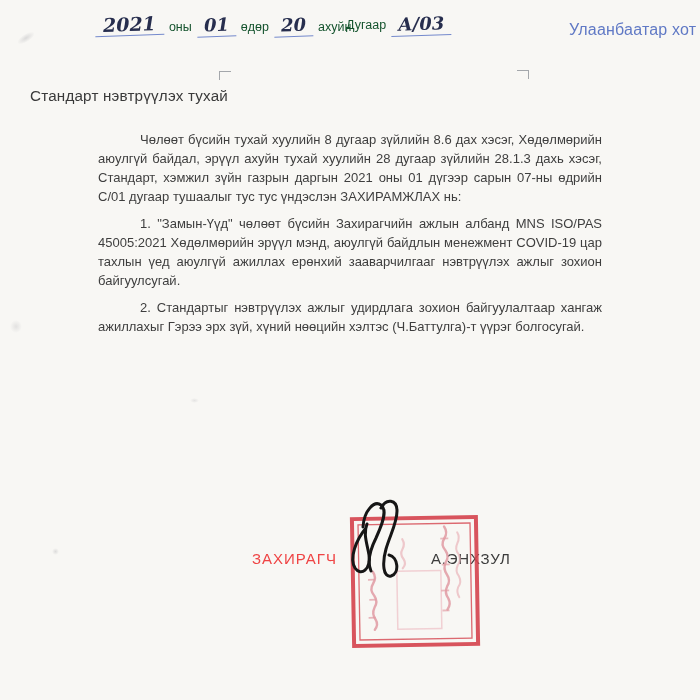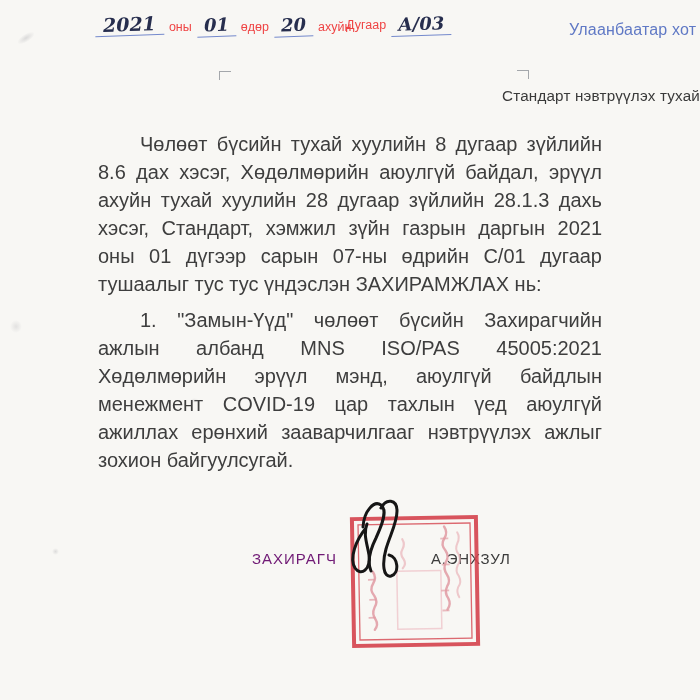--- a/index.html
+++ b/index.html
@@ -3,42 +3,42 @@
 <meta charset="utf-8">
 <style>
   html,body{margin:0;padding:0;}
   body{width:700px;height:700px;background:#e9e8e6;font-family:"Liberation Sans",sans-serif;}
   .page{position:relative;width:700px;height:700px;background:#f8f7f4;overflow:hidden;}
 
   
   .date-group{position:absolute;left:92px;top:14px;display:inline-flex;align-items:baseline;white-space:nowrap;}
   .num-group{position:absolute;left:344px;top:14px;display:inline-flex;align-items:center;white-space:nowrap;}
   .city{position:absolute;left:569px;top:21px;font-size:16px;color:#6079c5;letter-spacing:.2px;}
-  .lbl{font-size:12.5px;color:#ef4444;margin:0 2px;}
+  .lbl{font-size:12.5px;color:#14532d;margin:0 2px;}
   .hand{display:inline-block;font-family:"DejaVu Serif",serif;font-style:italic;font-weight:bold;
         font-size:19px;color:#272e4e;border-bottom:1.6px solid #7489cc;padding:0 8px 1px;
         margin:0 3px;line-height:20px;transform:rotate(-2deg);}
   .hand.small{font-size:18px;padding:0 7px 1px;}
 
   
   .corner{position:absolute;width:11px;height:8px;}
   .corner-left{left:219px;top:71px;border-left:1.5px solid #a4a7ab;border-top:1.5px solid #a4a7ab;}
   .corner-right{left:517px;top:70px;border-right:1.5px solid #a4a7ab;border-top:1.5px solid #a4a7ab;}
 
   
-  .title{position:absolute;left:30px;top:87px;width:670px;text-align:right;
+  .title{position:absolute;left:30px;top:87px;width:670px;text-align:left;
          font-size:15.2px;color:#3a3a3a;letter-spacing:.2px;}
 
   
   .body-block{position:absolute;left:98px;top:130px;width:504px;
-              font-size:20px;line-height:28px;color:#3e3e3e;text-align:justify;}
+              font-size:13px;line-height:19px;color:#3e3e3e;text-align:justify;}
   .body-block p{margin:0 0 8px;text-indent:42px;}
 
   
-  .sig-role{position:absolute;left:252px;top:550px;font-size:15px;color:#701a75;letter-spacing:1px;}
+  .sig-role{position:absolute;left:252px;top:550px;font-size:15px;color:#ef4444;letter-spacing:1px;}
   .sig-name{position:absolute;left:431px;top:550px;font-size:15px;color:#3c3c3c;letter-spacing:.8px;}
   .stamp{position:absolute;left:349px;top:513px;width:132px;height:136px;}
   .signature{position:absolute;left:345px;top:496px;width:66px;height:92px;}
 
   
   .smudge{position:absolute;border-radius:50%;pointer-events:none;}
   .sm1{left:16px;top:34px;width:20px;height:8px;background:radial-gradient(rgba(150,150,156,.30),transparent 70%);transform:rotate(-32deg);}
   .sm2{left:10px;top:320px;width:12px;height:13px;background:radial-gradient(rgba(150,150,156,.22),transparent 70%);}
   .sm3{left:52px;top:548px;width:7px;height:7px;background:radial-gradient(rgba(140,140,146,.25),transparent 70%);}
   .sm4{left:190px;top:398px;width:9px;height:5px;background:radial-gradient(rgba(150,150,156,.20),transparent 70%);}
@@ -66,20 +66,21 @@
 
   <div class="corner corner-left"></div>
   <div class="corner corner-right"></div>
 
   <div class="title">Стандарт нэвтрүүлэх тухай</div>
 
   <div class="body-block">
 
   <p class="para">Чөлөөт бүсийн тухай хуулийн 8 дугаар зүйлийн 8.6 дах хэсэг, Хөдөлмөрийн аюулгүй байдал, эрүүл ахуйн тухай хуулийн 28 дугаар зүйлийн 28.1.3 дахь хэсэг, Стандарт, хэмжил зүйн газрын даргын 2021 оны 01 дүгээр сарын 07-ны өдрийн С/01 дугаар тушаалыг тус тус үндэслэн ЗАХИРАМЖЛАХ нь:</p>
       <p class="para">1. "Замын-Үүд" чөлөөт бүсийн Захирагчийн ажлын албанд MNS ISO/PAS 45005:2021 Хөдөлмөрийн эрүүл мэнд, аюулгүй байдлын менежмент COVID-19 цар тахлын үед аюулгүй ажиллах ерөнхий зааварчилгааг нэвтрүүлэх ажлыг зохион байгуулсугай.</p>
+      <p class="para">2. Стандартыг нэвтрүүлэх ажлыг удирдлага зохион байгуулалтаар хангаж ажиллахыг Гэрээ эрх зүй, хүний нөөцийн хэлтэс (Ч.Баттулга)-т үүрэг болгосугай.</p>
     </div>
 
   <div class="sig-role">ЗАХИРАГЧ</div>
   <div class="sig-name">А.ЭНХЗУЛ</div>
 
   <svg class="stamp" viewBox="0 0 132 136" fill="none">
     <g transform="rotate(-1 66 68)">
       <rect x="4" y="5" width="124" height="127" stroke="#d5454f" stroke-width="4" opacity="0.92"></rect>
       <rect x="10" y="11" width="112" height="115" stroke="#d5454f" stroke-width="1.3" opacity="0.8"></rect>
       <rect x="48" y="58" width="44" height="58" stroke="#efc6ca" stroke-width="1.5" opacity="0.8"></rect>

